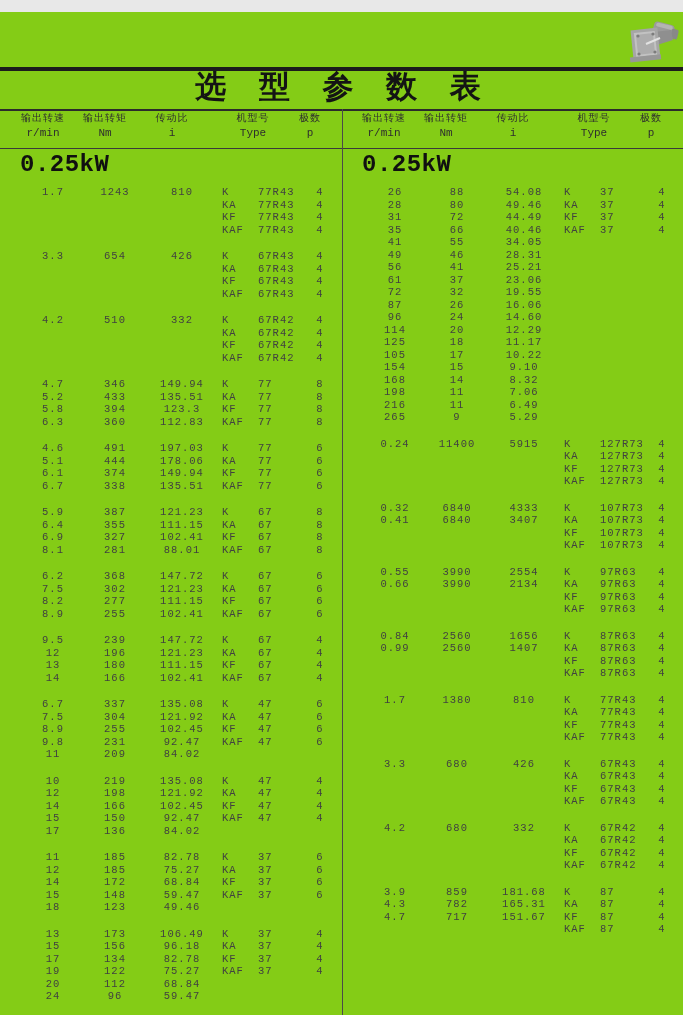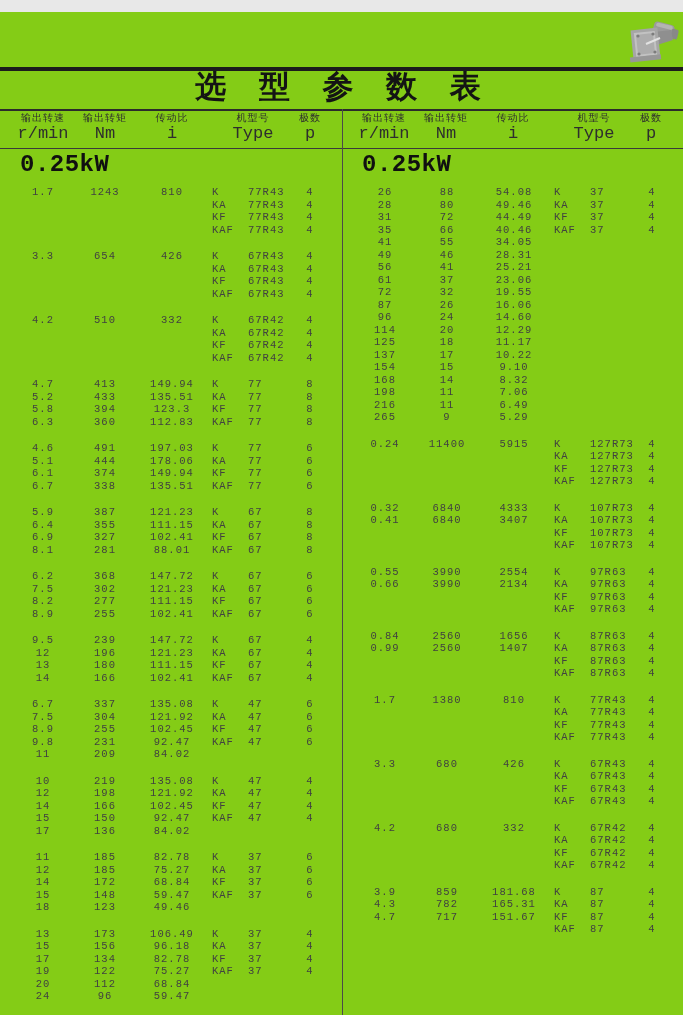--- a/index.html
+++ b/index.html
@@ -15,28 +15,28 @@
   .rule-head{top:136px;height:1px;background:#3a3a3a;}
   .vline{position:absolute;left:342px;top:97px;width:1px;height:918px;background:#4a4a4a;}
   .title{
     position:absolute;top:57px;left:0;width:100%;margin:0;text-align:center;
     font-size:31px;line-height:40px;font-weight:700;color:#141414;letter-spacing:7px;
   }
   .thead{position:absolute;top:100px;left:0;width:683px;display:flex;}
   .grid{display:grid;grid-template-columns:58px 66px 68px 6px 36px 46px 32px;padding-left:14px;width:341px;box-sizing:border-box;}
   .hcell{text-align:center;color:#2e2e2e;}
   .hzh{font-size:10px;line-height:14px;letter-spacing:1px;}
-  .hen{font-size:17px;line-height:15px;}
+  .hen{font-size:11px;line-height:15px;}
   .h1{grid-column:1}.h2{grid-column:2}.h3{grid-column:3}
   .h4{grid-column:5 / span 2}.h5{grid-column:7}
   .col{position:absolute;top:137px;width:388px;}
   #col-left{left:0;}
   #col-right{left:342px;}
   .power{margin:2px 0 8px 20px;font-size:24px;line-height:27px;font-weight:700;color:#101010;letter-spacing:0.5px;}
-  .group{margin-bottom:14px;}
+  .group{margin-bottom:14px;padding-left:10px;}
   .row{
     display:grid;grid-template-columns:58px 66px 68px 6px 36px 46px 32px;
     padding-left:14px;line-height:12.5px;font-size:10.5px;letter-spacing:1px;color:#414141;
   }
   .c-speed,.c-torque,.c-ratio,.c-poles{text-align:center;}
   .c-prefix,.c-model{text-align:left;white-space:nowrap;}
 </style>
 </head>
 <body>
 
@@ -226,21 +226,21 @@
           <span class="c-ratio"></span>
           <span class="c-gap"></span>
           <span class="c-prefix">KAF</span>
           <span class="c-model">67R42</span>
           <span class="c-poles">4</span>
         </div>
       </div>
       <div class="group">
         <div class="row">
           <span class="c-speed">4.7</span>
-          <span class="c-torque">413</span>
+          <span class="c-torque">346</span>
           <span class="c-ratio">149.94</span>
           <span class="c-gap"></span>
           <span class="c-prefix">K</span>
           <span class="c-model">77</span>
           <span class="c-poles">8</span>
         </div>
         <div class="row">
           <span class="c-speed">5.2</span>
           <span class="c-torque">433</span>
           <span class="c-ratio">135.51</span>
@@ -732,21 +732,21 @@
         <div class="row">
           <span class="c-speed">125</span>
           <span class="c-torque">18</span>
           <span class="c-ratio">11.17</span>
           <span class="c-gap"></span>
           <span class="c-prefix"></span>
           <span class="c-model"></span>
           <span class="c-poles"></span>
         </div>
         <div class="row">
-          <span class="c-speed">137</span>
+          <span class="c-speed">105</span>
           <span class="c-torque">17</span>
           <span class="c-ratio">10.22</span>
           <span class="c-gap"></span>
           <span class="c-prefix"></span>
           <span class="c-model"></span>
           <span class="c-poles"></span>
         </div>
         <div class="row">
           <span class="c-speed">154</span>
           <span class="c-torque">15</span>

